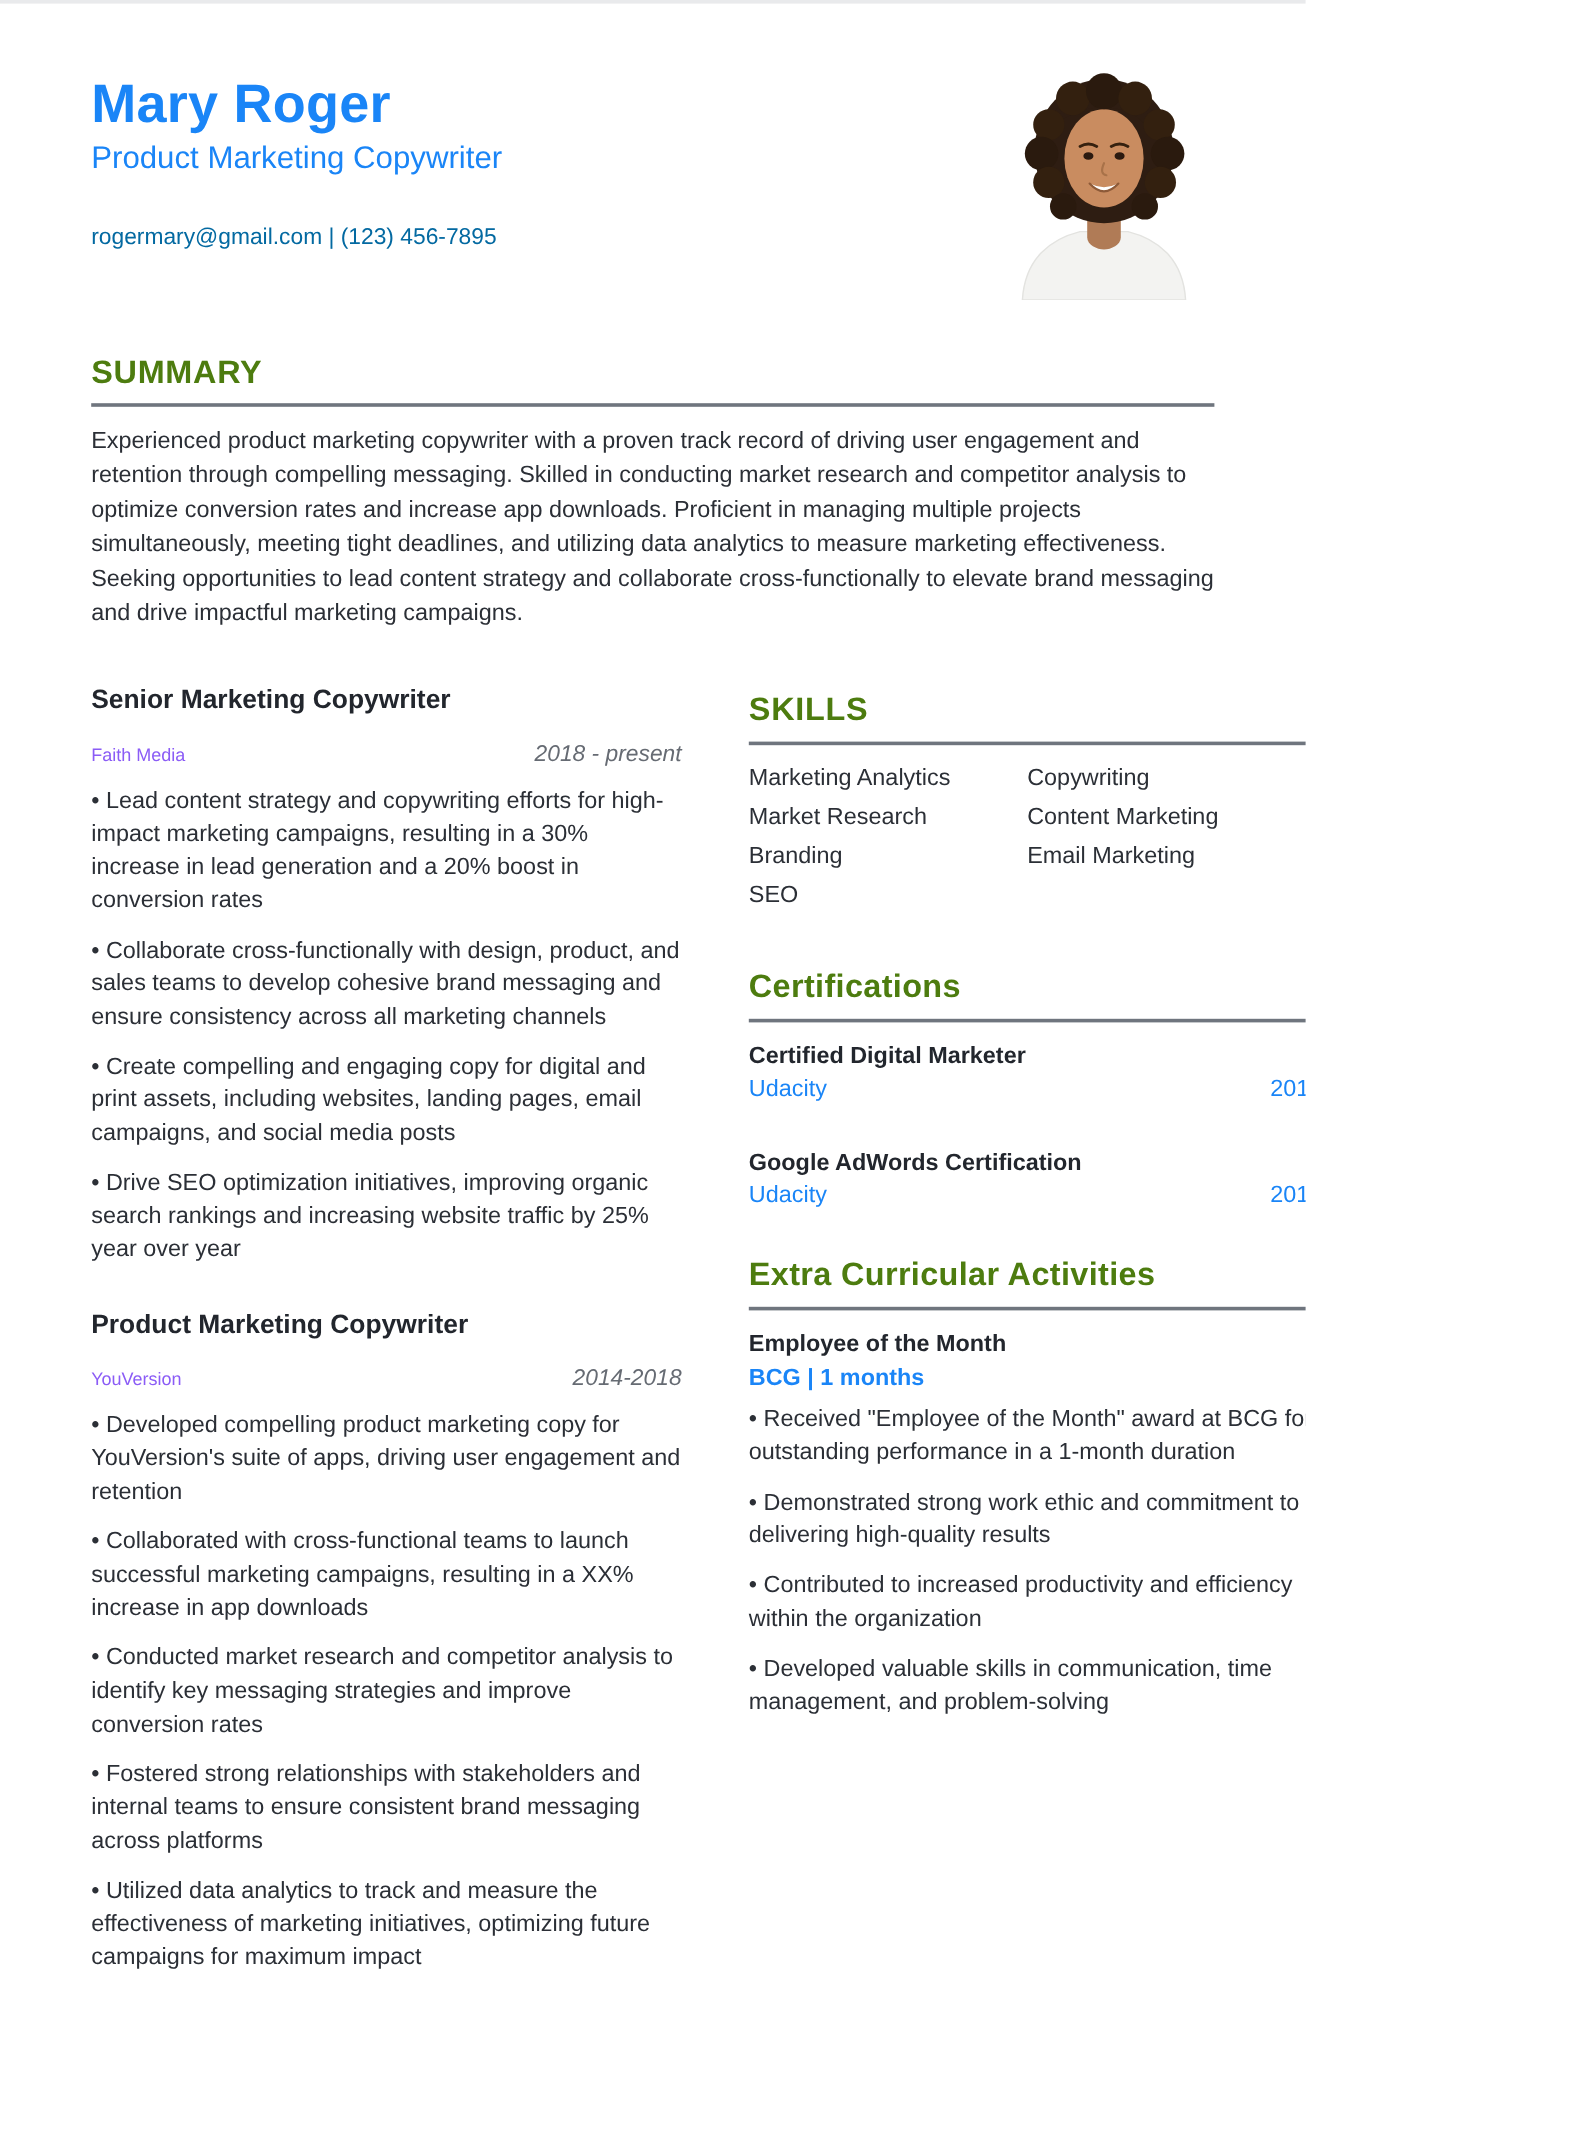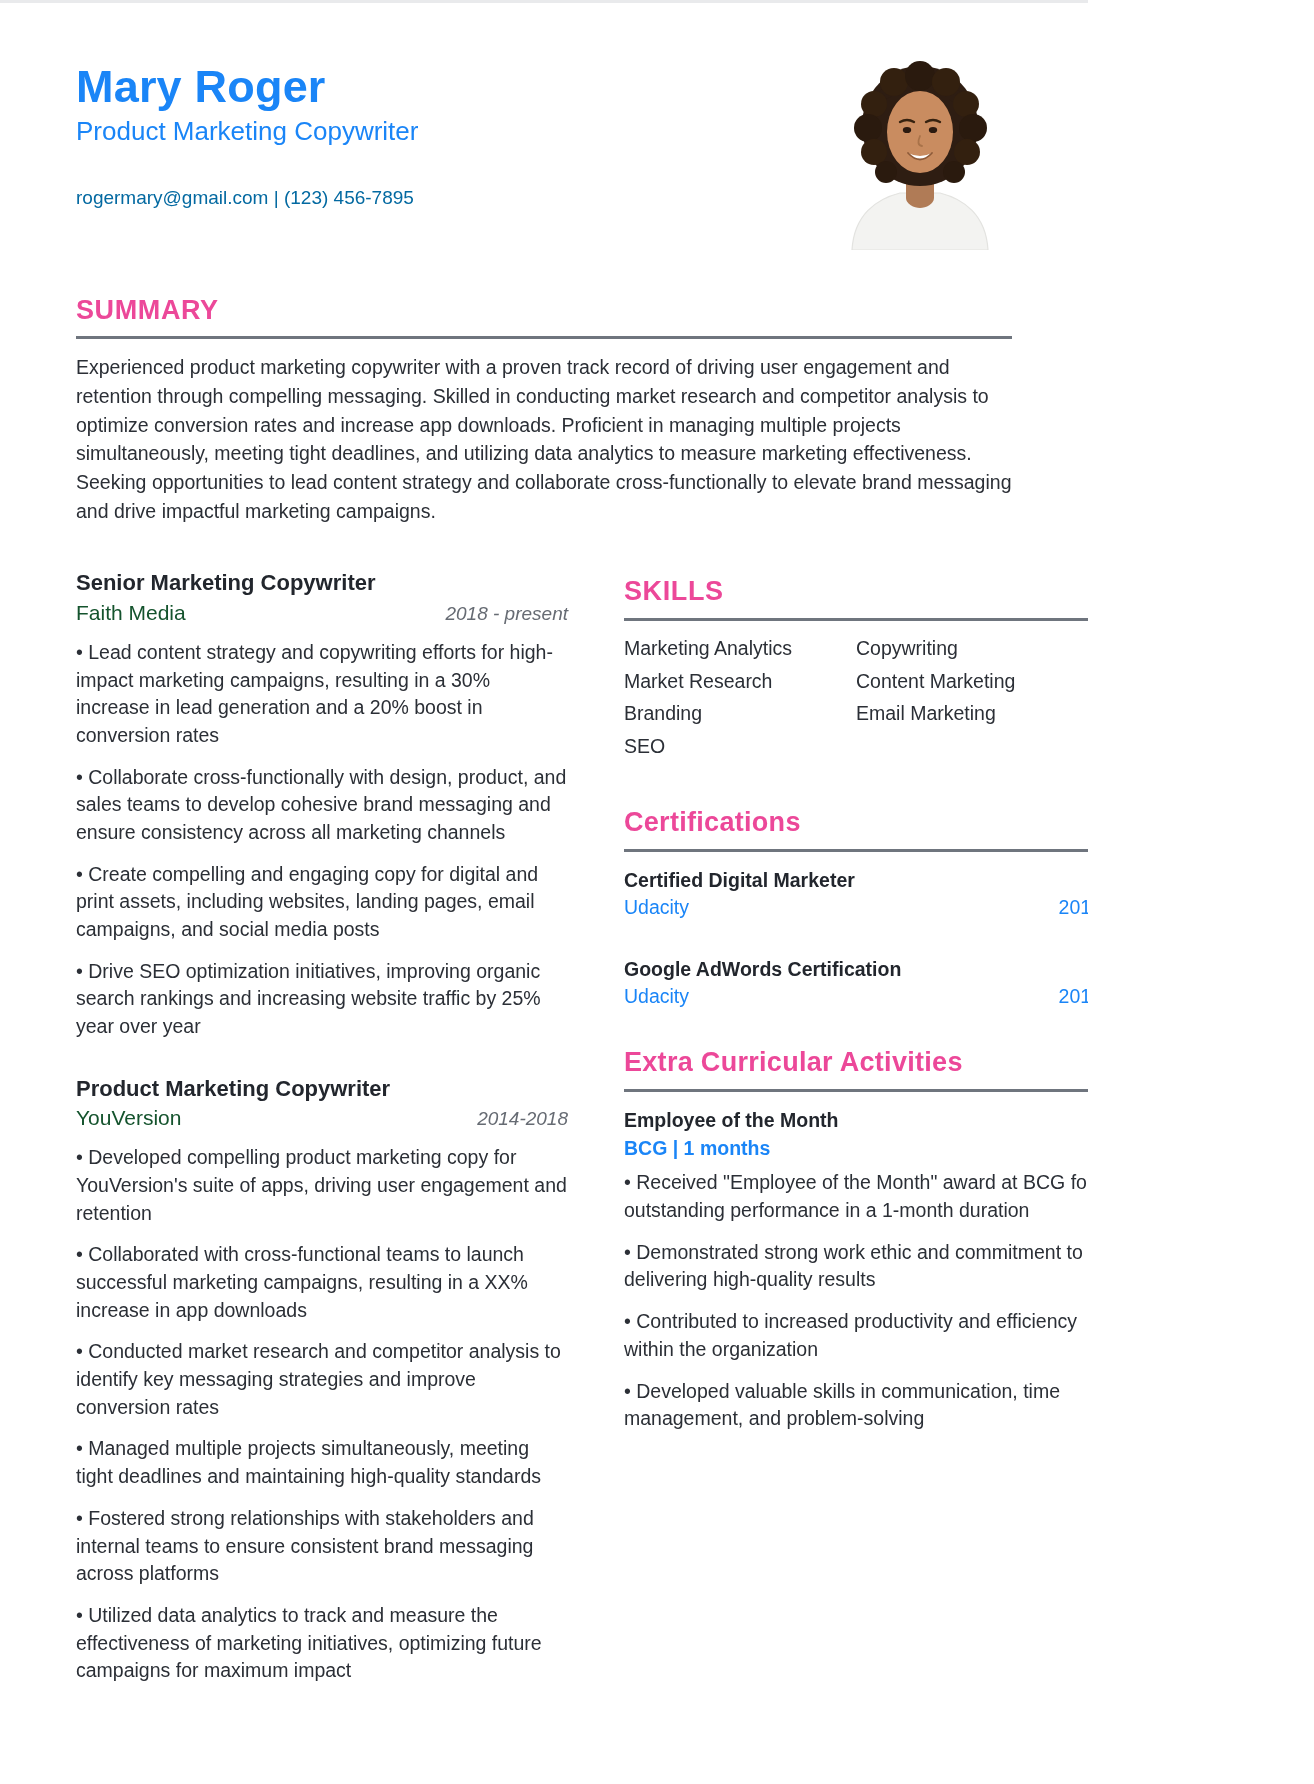--- a/index.html
+++ b/index.html
@@ -70,21 +70,21 @@
     position: absolute;
     inset: 0;
     background: #ffffff;
   }
   .photo svg { display: block; width: 172px; height: 198px; }
 
   
   .sec-head {
     font-size: 27px;
     font-weight: bold;
-    color: #ec4899;
+    color: #4d7c0f;
     letter-spacing: 0.3px;
     line-height: 1.2;
   }
   .sec-head.caps { letter-spacing: 0.6px; }
   .rule {
     height: 3px;
     background: #6f757e;
     margin-top: 10px;
   }
 
@@ -115,22 +115,23 @@
     color: #22262d;
     line-height: 1.25;
   }
   .job-meta {
     display: flex;
     justify-content: space-between;
     align-items: baseline;
     margin-top: 4px;
   }
   .job-company {
-    font-size: 21px;
-    color: #14532d;
+    font-size: 15px;
+    color: #8b5cf6;
+    margin-top: 20px;
   }
   .job-dates {
     font-size: 19px;
     font-style: italic;
     color: #666b73;
   }
   .bullets { margin-top: 14px; }
   .bullet {
     font-size: 19.5px;
     line-height: 1.42;
@@ -282,21 +283,20 @@
         <div class="job">
           <div class="job-role">Product Marketing Copywriter</div>
           <div class="job-meta">
             <span class="job-company">YouVersion</span>
             <span class="job-dates">2014-2018</span>
           </div>
           <div class="bullets">
             <div class="bullet">• Developed compelling product marketing copy for YouVersion's suite of apps, driving user engagement and retention</div>
             <div class="bullet">• Collaborated with cross-functional teams to launch successful marketing campaigns, resulting in a XX% increase in app downloads</div>
             <div class="bullet">• Conducted market research and competitor analysis to identify key messaging strategies and improve conversion rates</div>
-            <div class="bullet">• Managed multiple projects simultaneously, meeting tight deadlines and maintaining high-quality standards</div>
             <div class="bullet">• Fostered strong relationships with stakeholders and internal teams to ensure consistent brand messaging across platforms</div>
             <div class="bullet">• Utilized data analytics to track and measure the effectiveness of marketing initiatives, optimizing future campaigns for maximum impact</div>
           </div>
         </div>
 
       </div>
 
       <div class="col-right">
 
         <div class="skills-section">

